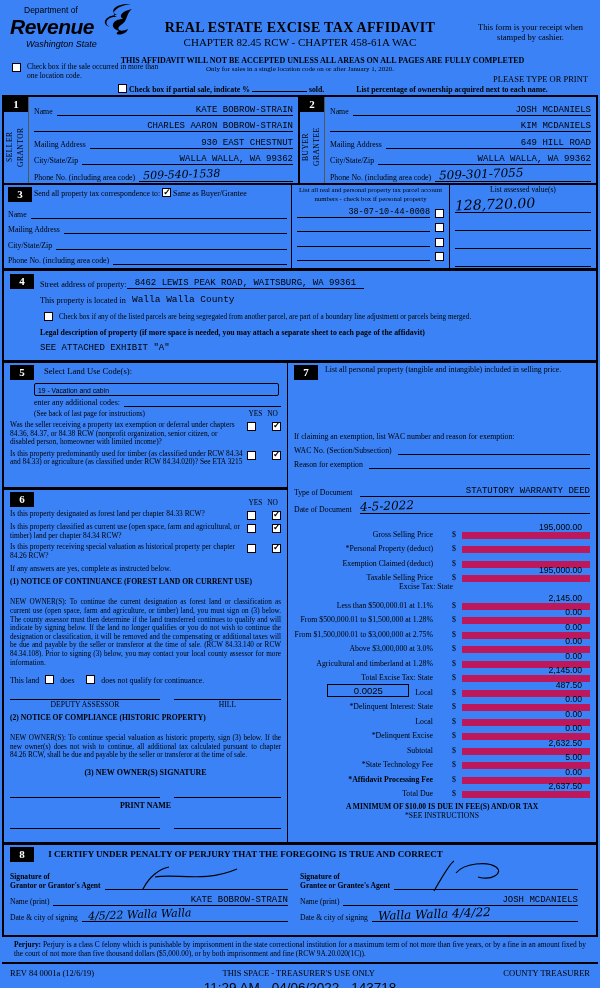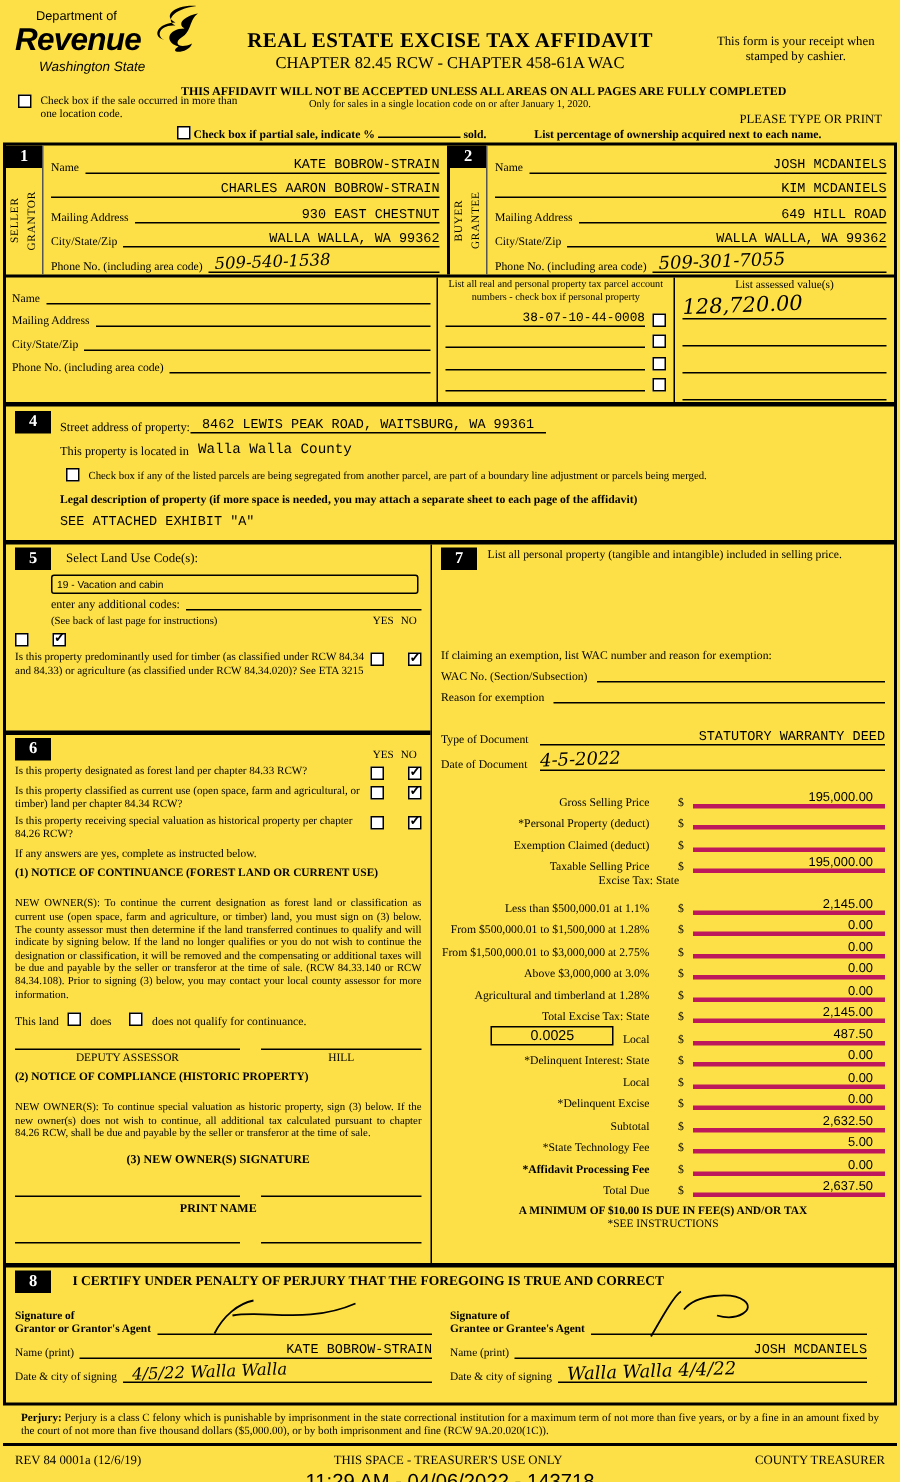--- a/index.html
+++ b/index.html
@@ -1,18 +1,18 @@
 <!DOCTYPE html>
 <html><head>
 <meta charset="utf-8">
 <style>
   * { margin:0; padding:0; box-sizing:border-box; }
   html,body { background:#fff; }
   body { width:600px; height:988px; font-family:"Liberation Serif", serif; color:#000; position:relative; font-size:8px; }
-  .page { width:600px; height:988px; overflow:hidden; position:relative; background:#fde047; }
+  .page { width:600px; height:988px; overflow:hidden; position:relative; background:#3b82f6; }
 
   
   .numbox { display:inline-block; background:#000; color:#fff; font-weight:bold; font-size:11px; text-align:center; width:24px; height:15px; line-height:15px; vertical-align:middle; }
   .cb { display:inline-block; width:9px; height:9px; border:1.2px solid #000; position:relative; vertical-align:-1px; background:#fff; }
   .cb.checked::after { content:"✓"; position:absolute; left:0; top:-2px; font-size:9px; font-weight:bold; }
   .ul { display:inline-block; border-bottom:1px solid #000; }
   .typed { font-family:Liberation Mono, monospace; font-size:9px;text-align:right; }
   .hand { font-family:"DejaVu Serif", serif; font-style:italic; font-size:11px; transform:rotate(-2deg); display:inline-block; }
   .b { font-weight:bold; }
   .sm { font-size:7.2px; }
@@ -84,21 +84,21 @@
   .sigline-row .seg2 { flex:1; border-bottom:1px solid #000; }
   .siglbl-row { display:flex; font-size:7.6px; }
   .siglbl-row .seg1 { flex:1.4; text-align:center; margin-right:14px; }
   .siglbl-row .seg2 { flex:1; text-align:center; }
 
   
   .rightcol { flex:1; padding:2px 6px 0 6px; font-size:7.8px; }
   .mline { display:flex; align-items:flex-end; height:14.5px; font-size:7.8px; }
   .mline .mlabel { width:158px; text-align:right; padding-right:19px; white-space:nowrap; }
   .mline .dollar { width:10px; }
-  .mline .mval { flex:1; border-bottom:3px solid #be185d; text-align:right; font-family:"Liberation Sans", sans-serif; font-size:8.6px; padding-right:8px; }
+  .mline .mval { flex:1; border-bottom:7px solid #be185d; text-align:right; font-family:"Liberation Sans", sans-serif; font-size:8.6px; padding-right:8px; }
   .ratebox { border:1.5px solid #000; width:82px; text-align:center; font-family:"Liberation Sans", sans-serif; font-size:9.5px; height:13px; line-height:12px; margin-right:6px; }
 
   
   .sec8 { height:90px; position:relative; padding:1px 6px 0 6px; }
   .s8head { font-size:9px; font-weight:bold; margin:1px 0 2px 0; }
   .s8cols { display:flex; }
   .s8col { width:50%; padding-right:12px; position:relative; }
   .s8sig { display:flex; align-items:flex-end; height:26px; font-size:7.6px; font-weight:bold; line-height:8.5px; }
   .s8sig .ul { flex:1; margin-left:4px; position:relative; }
   .s8sig svg { position:absolute; bottom:-4px; left:10px; }
@@ -200,20 +200,26 @@
           <div class="frow">
               <span class="lbl">Phone No. (including area code)</span>
               <span class="ul"><span class="hand" style="font-size:12px;">509-301-7055</span></span>
             </div>
         </div>
       </div>
     </div>
 
     <div class="row3">
       <div class="s3left">
+        <div class="s3head">
+          <span class="numbox">3</span>
+          <span>Send all property tax correspondence to:</span>
+          <span class="cb checked"></span>
+          <span>Same as Buyer/Grantee</span>
+        </div>
         <div class="s3row">
             <span>Name</span>
             <span class="ul"></span>
           </div>
         <div class="s3row">
             <span>Mailing Address</span>
             <span class="ul"></span>
           </div>
         <div class="s3row">
             <span>City/State/Zip</span>
@@ -296,20 +302,21 @@
             <span class="ul" style="flex:1;margin-left:4px;"></span>
           </div>
           <div style="display:flex;justify-content:space-between;margin-top:2px;align-items:flex-end;">
             <span class="sm" style="padding-left:24px;">(See back of last page for instructions)</span>
             <span class="yesno">
                 <span>YES</span>
                 <span>NO</span>
               </span>
           </div>
           <div class="qrow">
+            <span class="qtxt">Was the seller receiving a property tax exemption or deferral under chapters 84.36, 84.37, or 84.38 RCW (nonprofit organization, senior citizen, or disabled person, homeowner with limited income)?</span>
             <span class="qboxes">
                 <span class="cb"></span>
                 <span class="cb checked"></span>
               </span>
           </div>
           <div class="qrow">
             <span class="qtxt">Is this property predominantly used for timber (as classified under RCW 84.34 and 84.33) or agriculture (as classified under RCW 84.34.020)? See ETA 3215</span>
             <span class="qboxes">
                 <span class="cb"></span>
                 <span class="cb checked"></span>

